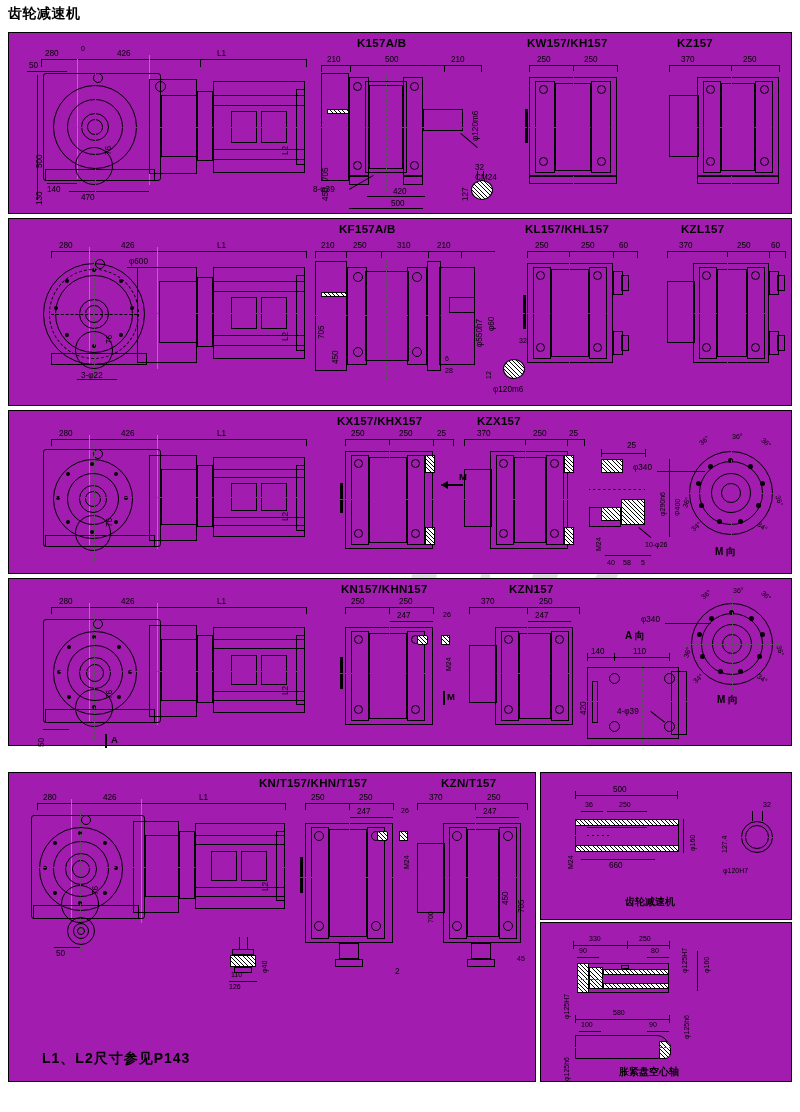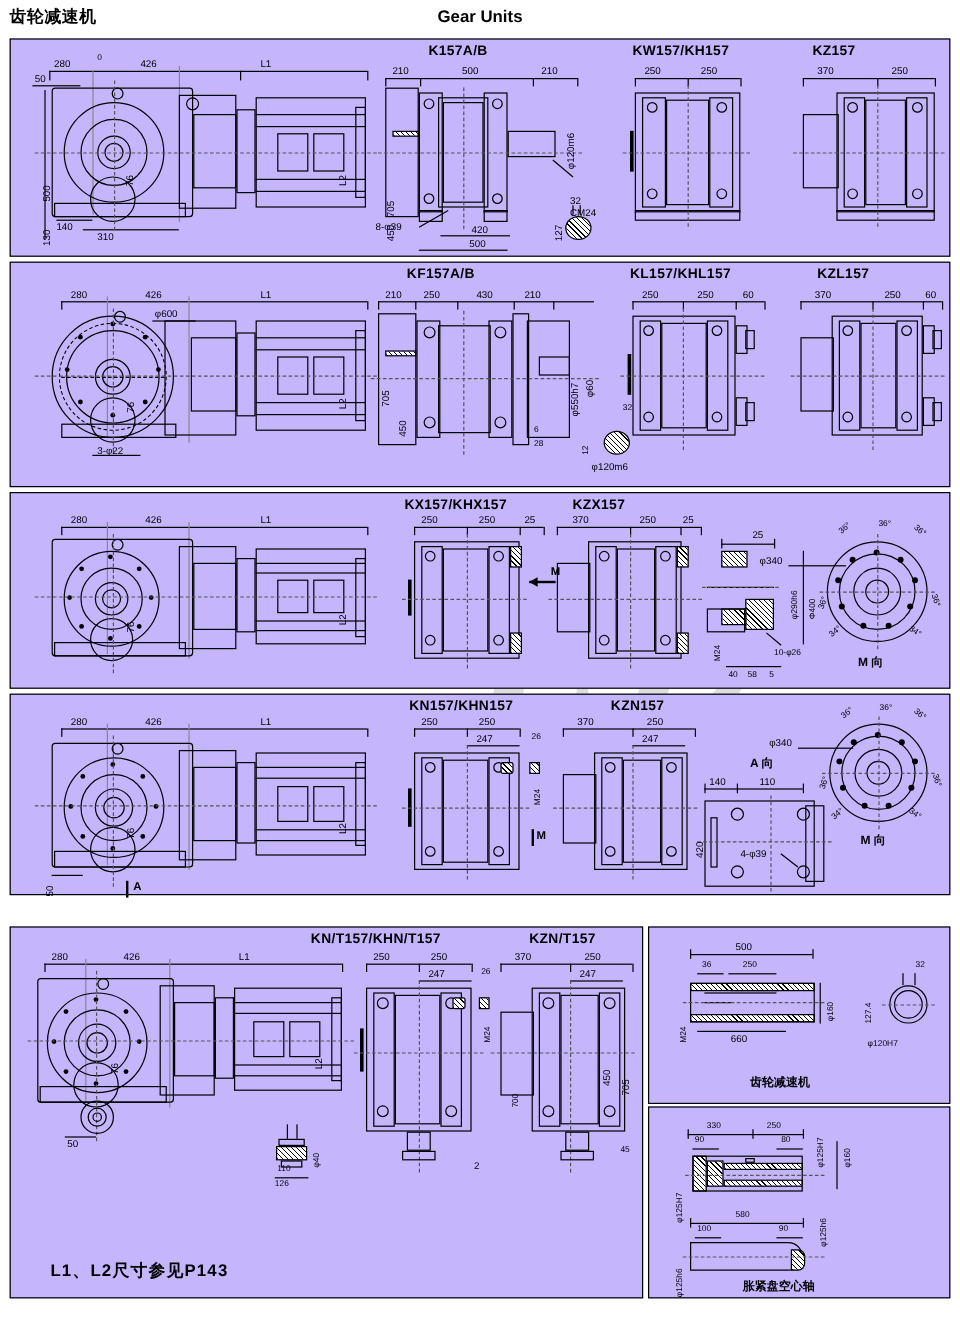--- a/index.html
+++ b/index.html
@@ -5,21 +5,21 @@
   html,body{margin:0;padding:0;background:#fff;}
   body{width:800px;height:1112px;position:relative;overflow:hidden;
        font-family:"Liberation Sans","DejaVu Sans",sans-serif;color:#000;}
 
   
   #hdr{position:absolute;left:0;top:0;width:800px;height:30px;}
   #hdr .cn{position:absolute;left:8px;top:5px;font-size:14px;font-weight:bold;letter-spacing:.5px;}
   #hdr .en{position:absolute;left:0;top:5px;width:800px;text-align:center;font-size:14px;font-weight:bold;}
 
   
-  .frame{position:absolute;border:1.4px solid #000;box-sizing:border-box;background:#c4b5fd;}
+  .frame{position:absolute;border:1.4px solid #000;box-sizing:border-box;background:#a21caf;}
   .rowbox{left:8px;width:784px;}
 
   
   .mtitle{position:absolute;font-size:11.5px;font-weight:bold;white-space:nowrap;letter-spacing:.3px;}
 
   
   .dim{position:absolute;font-size:8.2px;white-space:nowrap;letter-spacing:0;}
   .dim.v{transform-origin:0 0;transform:rotate(-90deg);}
   .dim.b{font-weight:bold;}
   .dim.s{font-size:7px;}
@@ -48,21 +48,20 @@
 
   
   #footer-note{position:absolute;left:42px;top:1050px;font-size:14px;font-weight:bold;letter-spacing:1px;}
   .cncap{position:absolute;font-size:10px;font-weight:bold;white-space:nowrap;}
 </style>
 </head>
 <body>
 
 <div id="hdr">
   <div class="cn">齿轮减速机</div>
-  <div class="en">Gear Units</div>
 </div>
 
 <div class="wm" id="wm-text" style="left:105px;top:305px;">@MC迈传减速机</div>
 <div class="wm" id="wm-157" style="left:380px;top:430px;">157</div>
 
 <div class="frame rowbox" style="top:32px;height:182px;">
 
   <div class="mtitle" style="left:348px;top:4px;">K157A/B</div>
   <div class="mtitle" style="left:518px;top:4px;">KW157/KH157</div>
   <div class="mtitle" style="left:668px;top:4px;">KZ157</div>
@@ -82,21 +81,21 @@
     <div class="dim" style="left:208px;top:16px;">L1</div>
 
     <div class="ln hl" style="left:18px;top:38px;width:40px;"></div>
     <div class="dim" style="left:20px;top:28px;">50</div>
     <div class="ln vl" style="left:28px;top:42px;height:100px;"></div>
     <div class="dim v" style="left:26px;top:135px;">500</div>
     <div class="ln vl" style="left:28px;top:142px;height:25px;"></div>
     <div class="dim v" style="left:26px;top:172px;">130</div>
     <div class="dim" style="left:38px;top:152px;">140</div>
     <div class="ln hl" style="left:38px;top:150px;width:30px;"></div>
-    <div class="dim" style="left:72px;top:160px;">310</div>
+    <div class="dim" style="left:72px;top:160px;">470</div>
     <div class="ln hl" style="left:60px;top:158px;width:80px;"></div>
     <div class="dim v" style="left:95px;top:122px;">76</div>
     <div class="dim v" style="left:272px;top:122px;">L2</div>
 
     <div class="box2" style="left:34px;top:40px;width:118px;height:108px;border-radius:3px;"></div>
     <div class="box2" style="left:140px;top:46px;width:48px;height:95px;"></div>
     <div class="box2" style="left:152px;top:62px;width:36px;height:62px;"></div>
     <div class="cir2" style="left:44px;top:52px;width:84px;height:84px;"></div>
     <div class="cir2" style="left:58px;top:66px;width:56px;height:56px;"></div>
     <div class="cir2" style="left:72px;top:80px;width:28px;height:28px;"></div>
@@ -268,21 +267,21 @@
 
   <div>
     <div class="ln hl" style="left:306px;top:32px;width:180px;"></div>
     <div class="ln vl" style="left:306px;top:32px;height:7px;"></div>
     <div class="ln vl" style="left:337px;top:32px;height:7px;"></div>
     <div class="ln vl" style="left:372px;top:32px;height:7px;"></div>
     <div class="ln vl" style="left:419px;top:32px;height:7px;"></div>
     <div class="ln vl" style="left:452px;top:32px;height:7px;"></div>
     <div class="dim" style="left:312px;top:22px;">210</div>
     <div class="dim" style="left:344px;top:22px;">250</div>
-    <div class="dim" style="left:388px;top:22px;">430</div>
+    <div class="dim" style="left:388px;top:22px;">310</div>
     <div class="dim" style="left:428px;top:22px;">210</div>
 
     <div class="box2" style="left:306px;top:42px;width:32px;height:110px;"></div>
     <div class="box2" style="left:338px;top:48px;width:20px;height:98px;"></div>
     <div class="box2" style="left:398px;top:48px;width:20px;height:98px;"></div>
     <div class="box2" style="left:356px;top:52px;width:44px;height:90px;"></div>
     <div class="cir" style="left:344px;top:53px;width:10px;height:10px;"></div>
     <div class="cir" style="left:403px;top:53px;width:10px;height:10px;"></div>
     <div class="cir" style="left:344px;top:128px;width:10px;height:10px;"></div>
     <div class="cir" style="left:403px;top:128px;width:10px;height:10px;"></div>

